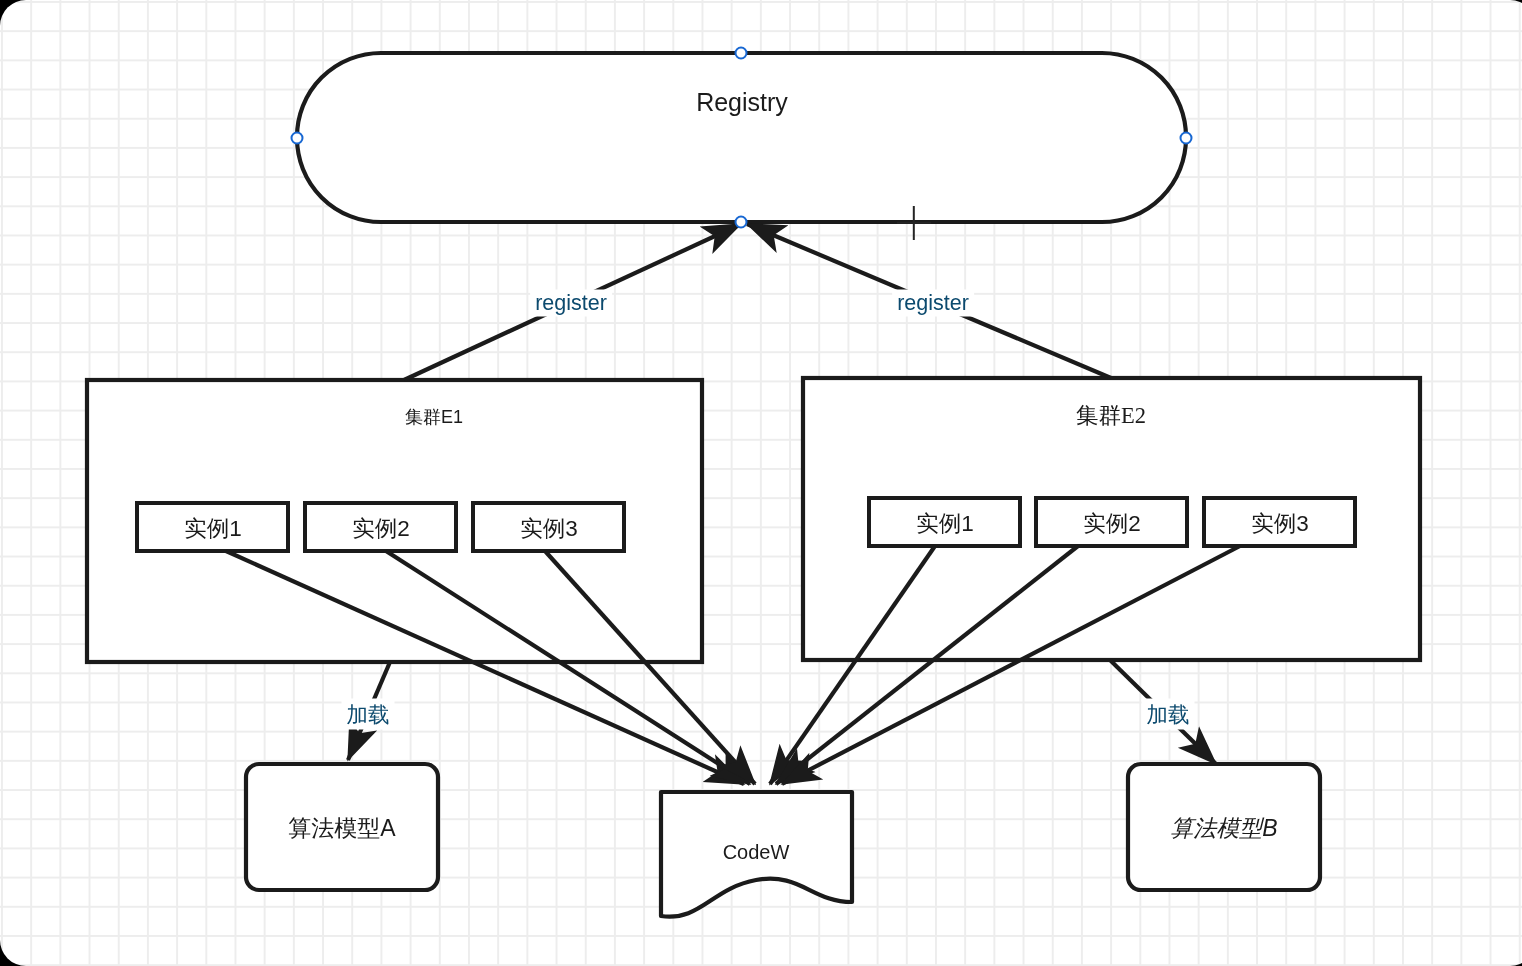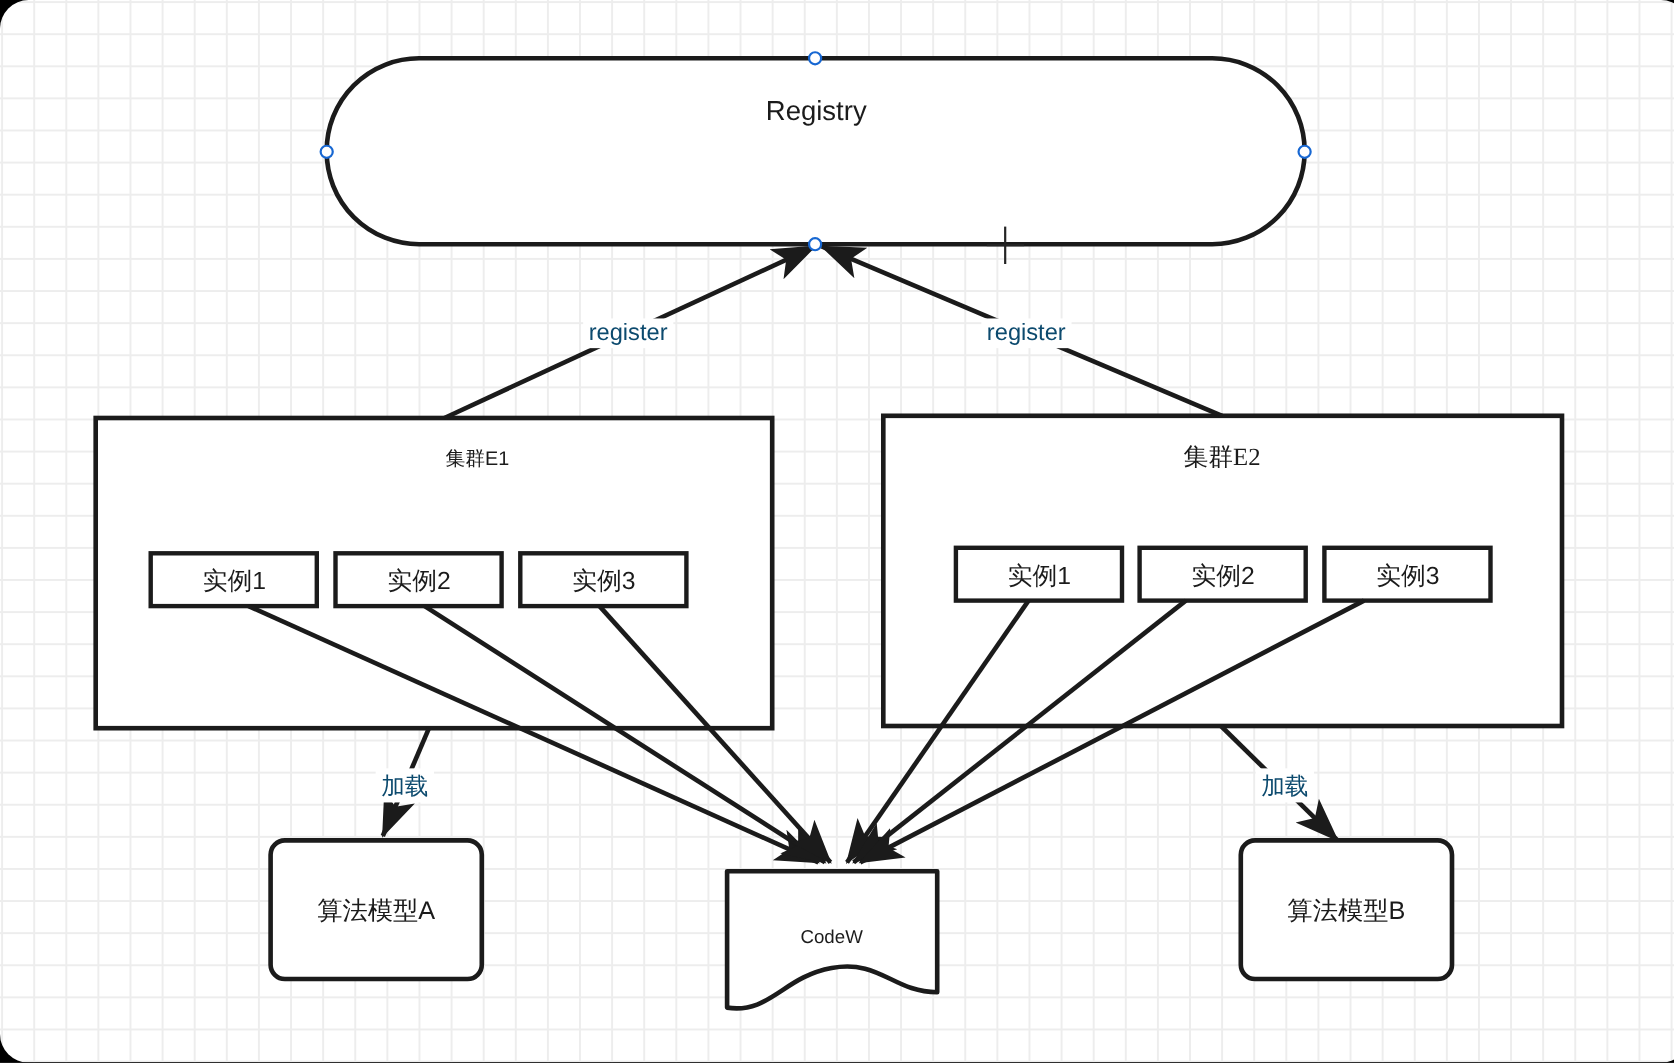--- a/index.html
+++ b/index.html
@@ -145,22 +145,22 @@
 
     <div class="node-text" style="left:213px; top:528px; font-size:22.5px;">实例1</div>
     <div class="node-text" style="left:381px; top:528px; font-size:22.5px;">实例2</div>
     <div class="node-text" style="left:549px; top:528px; font-size:22.5px;">实例3</div>
 
     <div class="node-text" style="left:945px; top:523px; font-size:22.5px;">实例1</div>
     <div class="node-text" style="left:1112px; top:523px; font-size:22.5px;">实例2</div>
     <div class="node-text" style="left:1280px; top:523px; font-size:22.5px;">实例3</div>
 
     <div class="node-text" style="left:342px; top:828px; font-size:23px;">算法模型A</div>
-    <div class="node-text" style="left:756px; top:852px; font-size:17px;">CodeW</div>
-    <div class="node-text" style="left:1224px; top:828px; font-size:23px;">算法模型B</div>
+    <div class="node-text" style="left:756px; top:852px; font-size:20px;">CodeW</div>
+    <div class="node-text" style="left:1224px; top:828px; font-size:23px;font-style:italic;">算法模型B</div>
 
     <div class="edge-label" style="left:571px; top:303px;">register</div>
     <div class="edge-label" style="left:933px; top:303px;">register</div>
     <div class="edge-label" style="left:368px; top:714px;">加载</div>
     <div class="edge-label" style="left:1168px; top:714px;">加载</div>
 
     <div class="anchor-dot" style="left:741px; top:53px;"></div>
     <div class="anchor-dot" style="left:297px; top:138px;"></div>
     <div class="anchor-dot" style="left:1186px; top:138px;"></div>
     <div class="anchor-dot" style="left:741px; top:222px;"></div>

